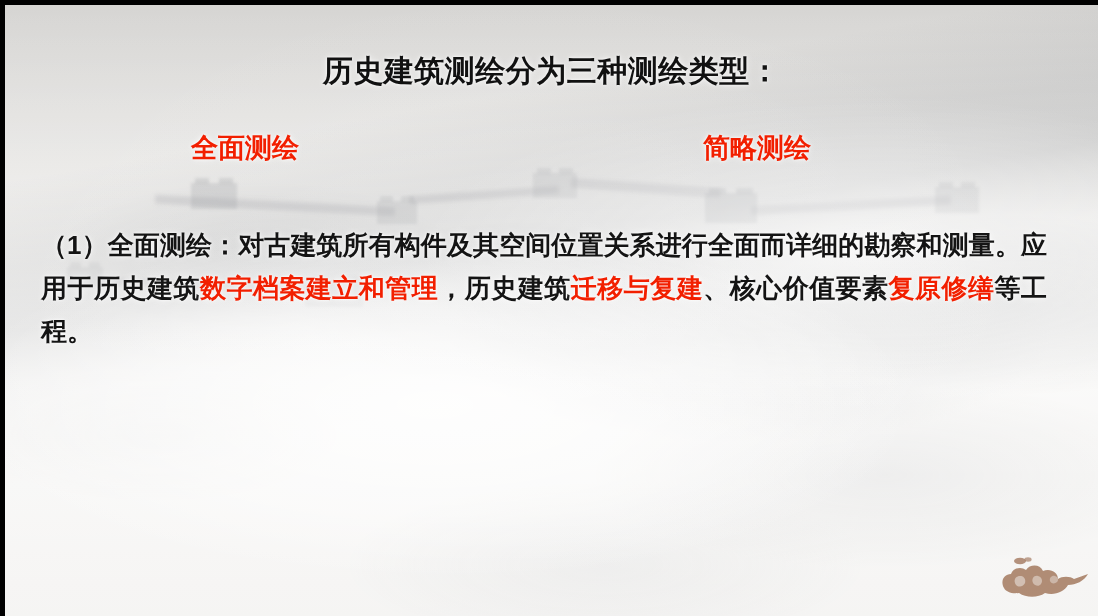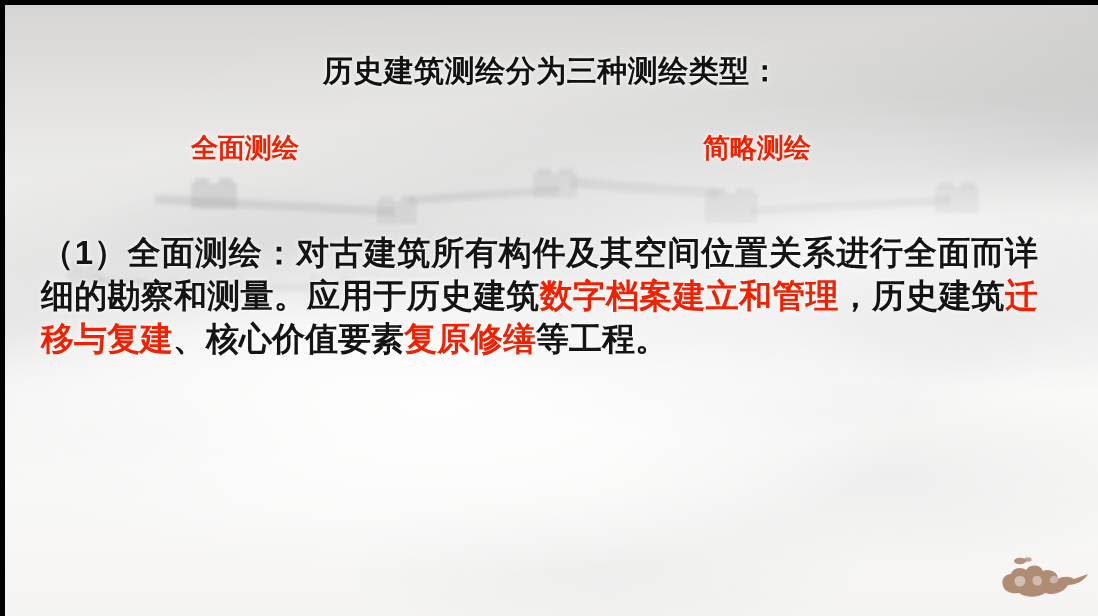--- a/index.html
+++ b/index.html
@@ -151,22 +151,22 @@
     justify-content: space-between;
     font-size: 27px;
     font-weight: 700;
     color: #f21f00;
     text-shadow: 0 0 3px rgba(255,255,255,.95), 0 0 7px rgba(255,255,255,.8);
   }
 
   .para {
     position: absolute;
     left: 36px;
-    right: 60px;
-    font-size: 33px;
+    right: 51px;
+    font-size: 26px;
     font-weight: 700;
     color: #141414;
     line-height: 43px;
     text-align: justify;
     text-justify: inter-character;
     text-shadow: 0 0 3px rgba(255,255,255,.92), 0 0 7px rgba(255,255,255,.7);
   }
   .para-1 { top: 193px; }
   .para-2 { top: 353px; }
   .para-3 { top: 513px; }

